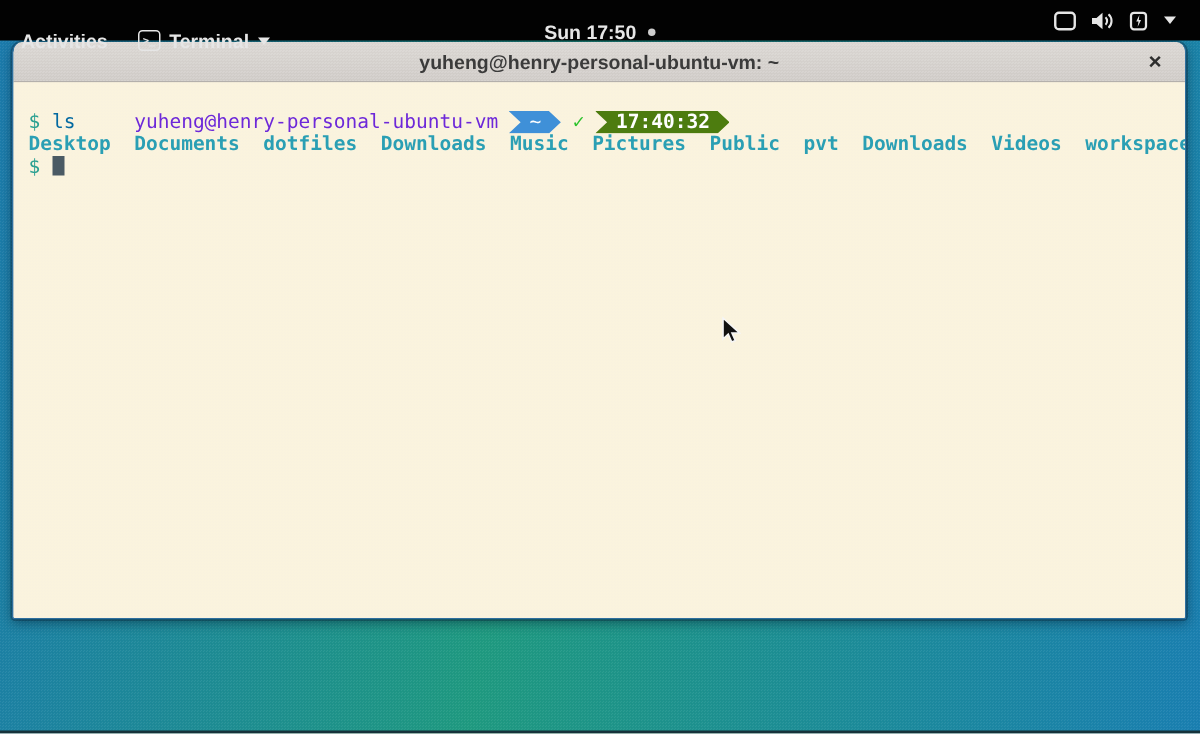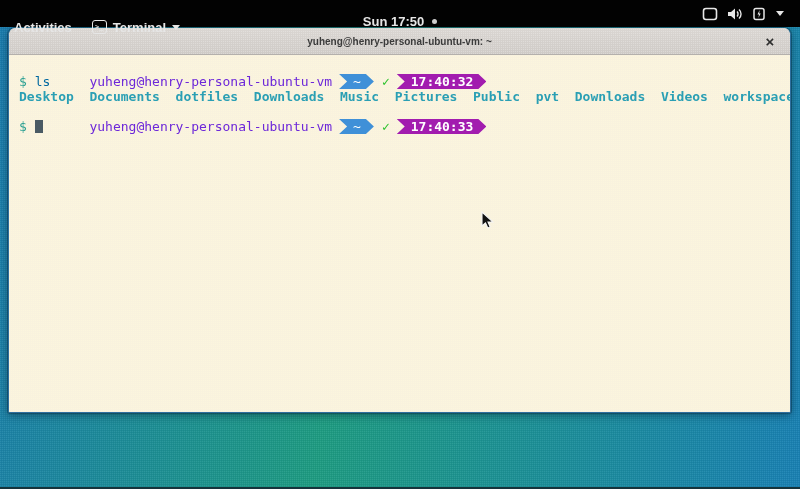--- a/index.html
+++ b/index.html
@@ -52,21 +52,21 @@
     background:#f9f2de; z-index:10; overflow:hidden;
   }
   .titlebar {
     height:27px; background:linear-gradient(#dad6d2,#cfcbc7);
     border-bottom:1px solid #b4b0ac; border-radius:6px 6px 0 0;
     display:flex; align-items:center; justify-content:center; position:relative;
   }
   .titlebar::before { content:""; position:absolute; inset:0; pointer-events:none;
     background-image:linear-gradient(45deg, rgba(255,255,255,.25) 25%, transparent 25%, transparent 75%, rgba(255,255,255,.25) 75%);
     background-size:2px 2px; }
-  .title { font-size:10px; font-weight:bold; color:#3b3b3b; position:relative; }
+  .title { font-size:13px; font-weight:bold; color:#3b3b3b; position:relative; }
   .close {
     position:absolute; right:8px; top:2px; width:24px; height:23px;
     background:none; border:none; color:#2e2e2e; font-size:15px; font-weight:bold;
     line-height:23px; cursor:default;
   }
 
   
   .term {
     position:absolute; left:0; right:0; top:27px; bottom:0;
     background:#f9f2de; padding:4px 2px 0 10px;
@@ -74,21 +74,21 @@
   }
   .term::before { content:""; position:absolute; inset:0; pointer-events:none;
     background-image:linear-gradient(45deg, rgba(255,250,220,.5) 25%, transparent 25%, transparent 75%, rgba(255,250,220,.5) 75%);
     background-size:2px 2px; }
   .line { height:15px; line-height:15px; white-space:pre; position:relative; }
   .host { color:#6d28d9; }
   .seg { display:inline-block; height:15px; line-height:15px; color:#ffffff;
     padding:0 13px 0 14px; vertical-align:top; margin-left:7px;
     clip-path:polygon(0 0, calc(100% - 8px) 0, 100% 50%, calc(100% - 8px) 100%, 0 100%, 8px 50%); }
   .seg.blue { background:#3f90d8; }
-  .seg.dark { background:#a21caf; font-weight:bold; }
+  .seg.dark { background:#4d7c0f; font-weight:bold; }
   .check { color:#2cc22c; font-weight:bold; margin-left:8px; }
   .dollar { color:#2ba092; }
   .cmd { color:#0369a1; }
   .dirs { color:#2a9fb4; font-weight:bold; }
   .cursor-block { display:inline-block; width:8px; height:13px; background:#4a5a64;
     vertical-align:middle; margin-top:-2px; }
 
   
   .pointer { position:absolute; left:481px; top:211px; z-index:50; pointer-events:none; }
 </style>
@@ -148,23 +148,20 @@
     <div class="term">
 
       <div class="line">
         <span class="host"> yuheng@henry-personal-ubuntu-vm</span><span class="seg blue"><span>~</span></span><span class="check">✓</span><span class="seg dark"><span>17:40:32</span></span>
       </div>
 
       <div class="line"><span class="dollar">$</span> <span class="cmd">ls</span></div>
 
       <div class="line dirs" id="dirs"><span>Desktop</span>  <span>Documents</span>  <span>dotfiles</span>  <span>Downloads</span>  <span>Music</span>  <span>Pictures</span>  <span>Public</span>  <span>pvt</span>  <span>Downloads</span>  <span>Videos</span>  <span>workspace</span></div>
 
-      <div class="line">
-        <span class="host"> yuheng@henry-personal-ubuntu-vm</span><span class="seg blue"><span>~</span></span><span class="check">✓</span><span class="seg dark"><span>17:40:33</span></span>
-      </div>
 
       <div class="line"><span class="dollar">$</span> <span class="cursor-block"></span></div>
     </div>
   </div>
 
   <div class="pointer">
     <svg width="13" height="19" viewBox="0 0 13 19">
       <polygon points="1,1 1,15 4.5,11.8 6.8,17 9.2,16 7,11 12,11" fill="#111111" stroke="#f5f5f5" stroke-width="1.1"></polygon>
     </svg>
   </div>

